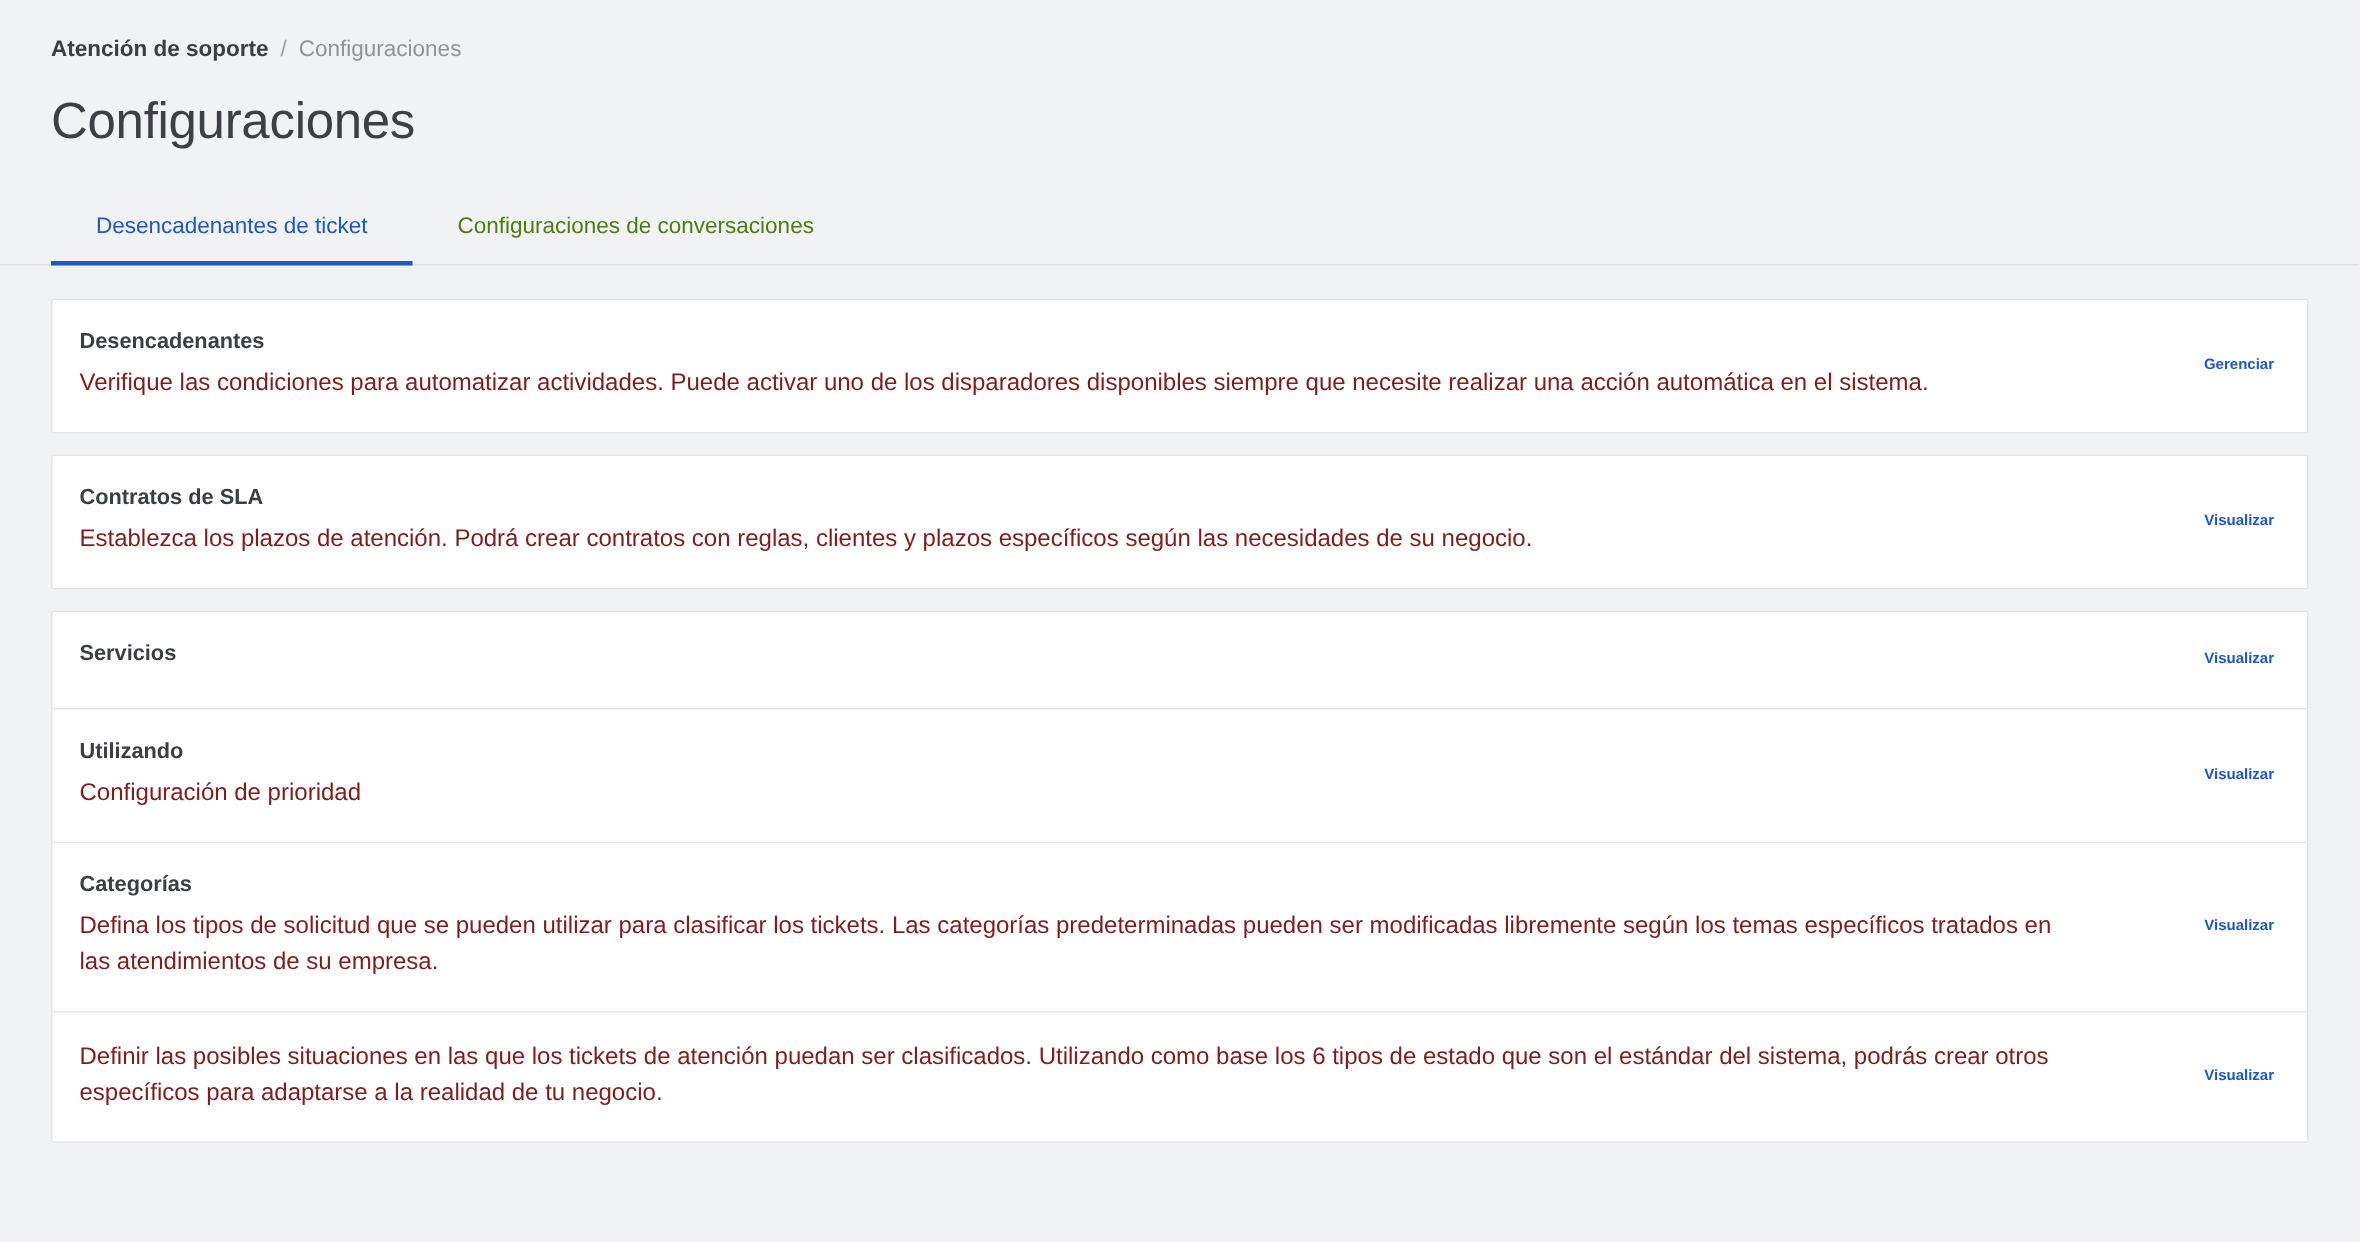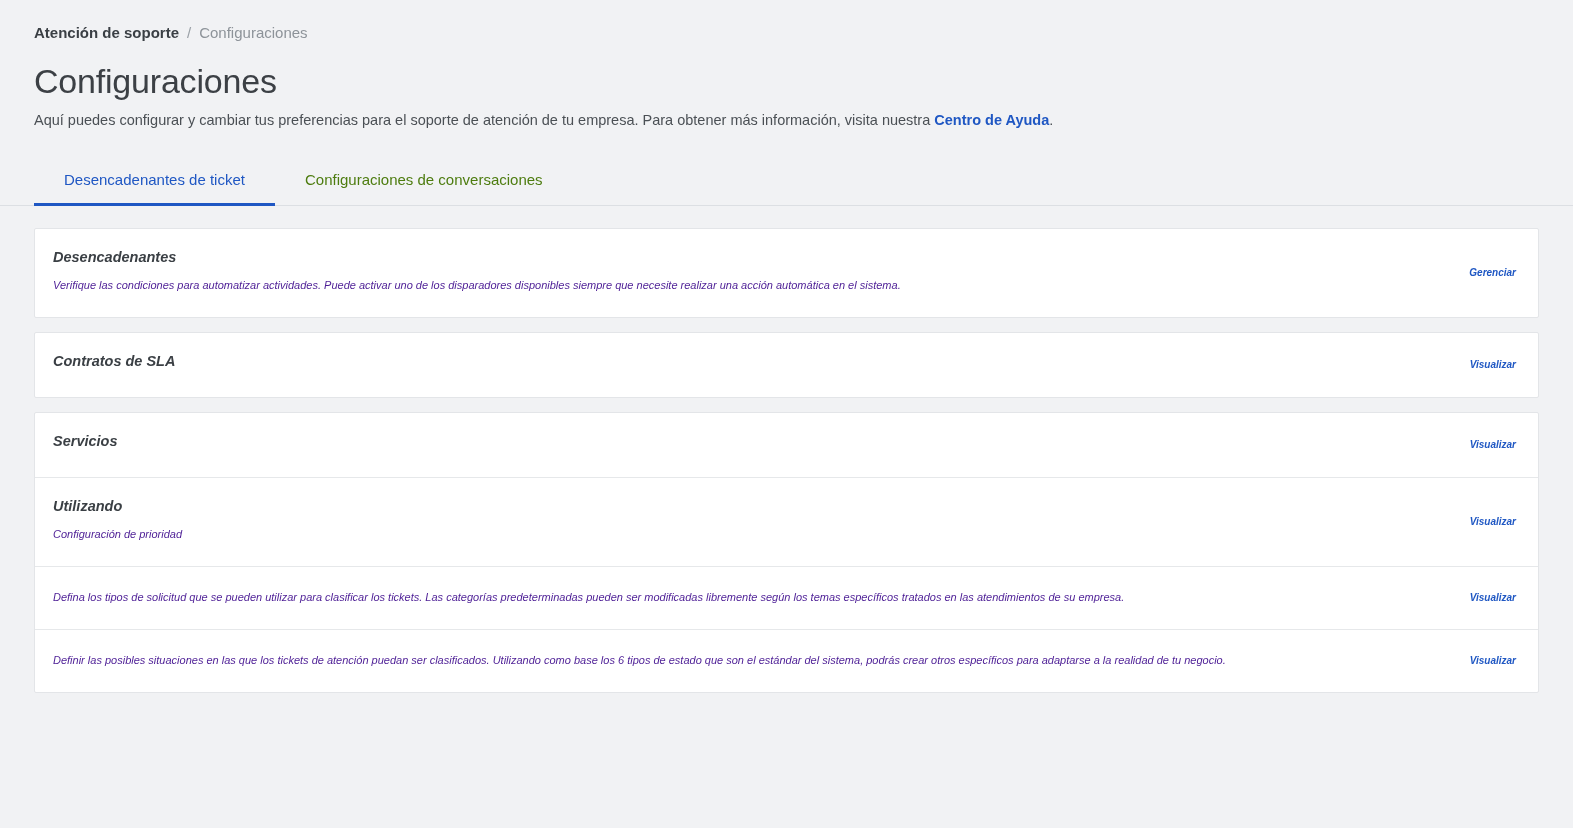--- a/index.html
+++ b/index.html
@@ -98,35 +98,34 @@
     border: 1px solid #e3e5e8;
     border-radius: 2px;
     margin-bottom: 14px;
   }
   .row {
     display: flex;
     align-items: flex-end;
     justify-content: space-between;
     padding: 18px 22px 20px 18px;
     border-bottom: 1px solid #e6e8ea;
-    font-style: italic;
   }
   .row:last-child { border-bottom: none; }
   .row-main { max-width: 1340px; padding-right: 20px; }
   .row-title {
     font-size: 14.5px;
     font-weight: bold;
     color: #3a3f44;
     line-height: 20px;
     margin-bottom: 6px;
   }
   .row-desc {
-    font-size: 11px;
+    font-size: 16px;
     line-height: 24px;
-    color: #4c1d95;
+    color: #7f1d1d;
   }
   .row-action {
     font-size: 10px;
     font-weight: bold;
     color: #1f57c3;
     cursor: pointer;
     white-space: nowrap;
     padding-top: 1px;
     align-self: center;
   }
@@ -137,23 +136,20 @@
 <div class="page">
 
   <div class="breadcrumb">
     <span class="crumb-root">Atención de soporte</span>
     <span class="crumb-sep">/</span>
     <span class="crumb-current">Configuraciones</span>
   </div>
 
   <h1 class="page-title">Configuraciones</h1>
 
-  <div class="page-subtitle">
-    <span>Aquí puedes configurar y cambiar tus preferencias para el soporte de atención de tu empresa. Para obtener más información, visita nuestra </span><a href="#">Centro de Ayuda</a><span>.</span>
-  </div>
 
   <div class="tabs">
     <div class="tab active">Desencadenantes de ticket</div>
     <div class="tab">Configuraciones de conversaciones</div>
   </div>
 
   <div class="content">
 
     <div class="group">
       <div class="row">
@@ -162,20 +158,21 @@
           <div class="row-desc">Verifique las condiciones para automatizar actividades. Puede activar uno de los disparadores disponibles siempre que necesite realizar una acción automática en el sistema.</div>
         </div>
         <div class="row-action">Gerenciar</div>
       </div>
     </div>
 
     <div class="group">
       <div class="row">
         <div class="row-main">
           <div class="row-title">Contratos de SLA</div>
+          <div class="row-desc">Establezca los plazos de atención. Podrá crear contratos con reglas, clientes y plazos específicos según las necesidades de su negocio.</div>
         </div>
         <div class="row-action">Visualizar</div>
       </div>
     </div>
 
     <div class="group">
       <div class="row">
         <div class="row-main">
           <div class="row-title">Servicios</div>
         </div>
@@ -185,20 +182,21 @@
       <div class="row">
         <div class="row-main">
           <div class="row-title">Utilizando</div>
           <div class="row-desc">Configuración de prioridad</div>
         </div>
         <div class="row-action">Visualizar</div>
       </div>
 
       <div class="row">
         <div class="row-main">
+          <div class="row-title">Categorías</div>
           <div class="row-desc">Defina los tipos de solicitud que se pueden utilizar para clasificar los tickets. Las categorías predeterminadas pueden ser modificadas libremente según los temas específicos tratados en las atendimientos de su empresa.</div>
         </div>
         <div class="row-action">Visualizar</div>
       </div>
 
       <div class="row">
         <div class="row-main">
           <div class="row-desc">Definir las posibles situaciones en las que los tickets de atención puedan ser clasificados. Utilizando como base los 6 tipos de estado que son el estándar del sistema, podrás crear otros específicos para adaptarse a la realidad de tu negocio.</div>
         </div>
         <div class="row-action">Visualizar</div>

